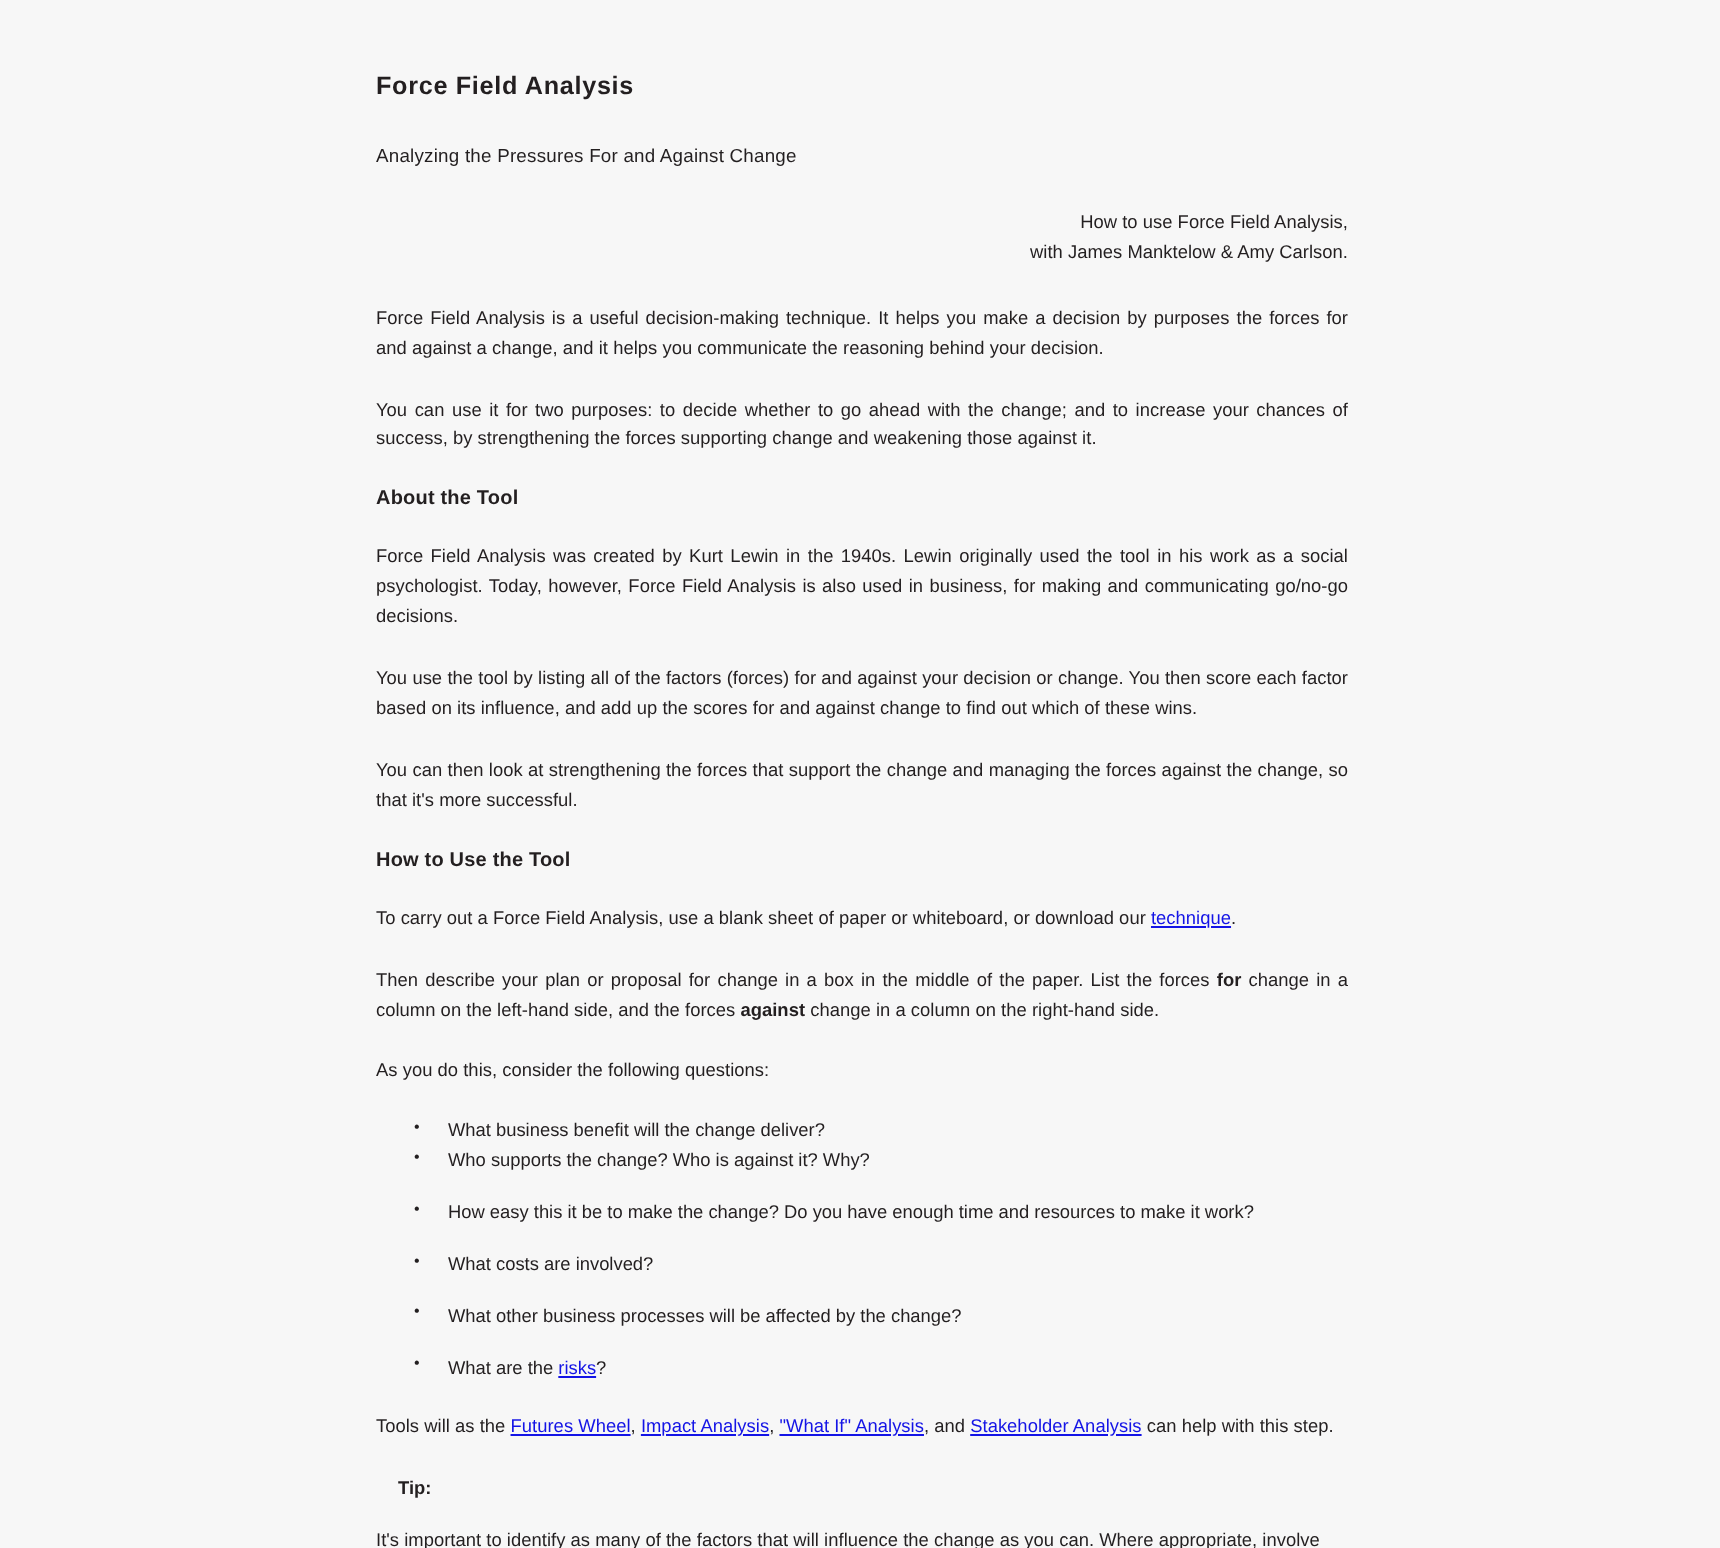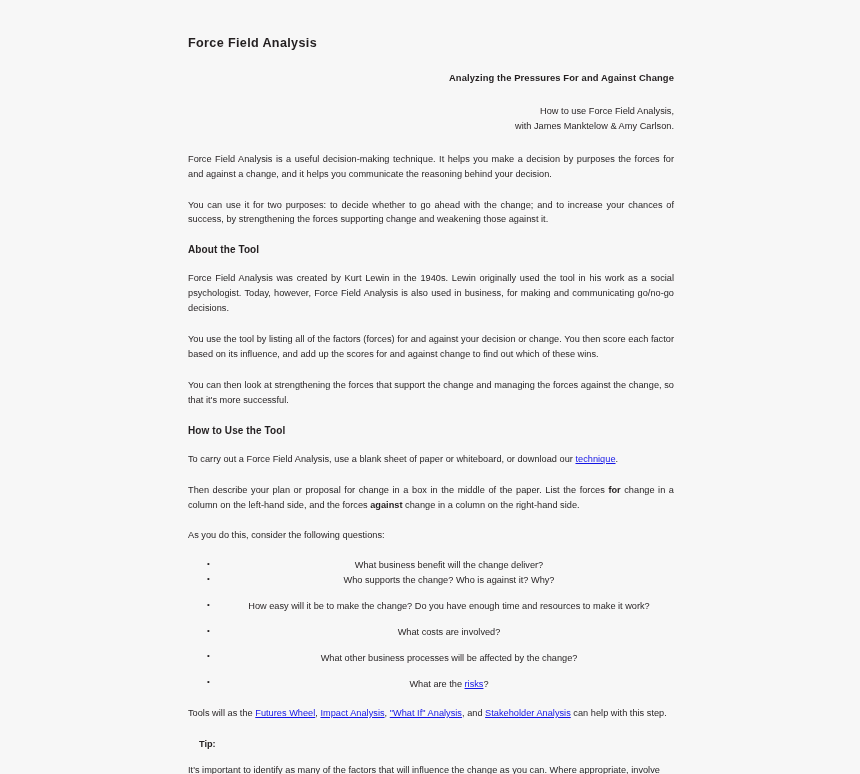--- a/index.html
+++ b/index.html
@@ -29,26 +29,25 @@
   h1.doc-title {
     font-size: 12.6px;
     font-weight: bold;
     letter-spacing: 0.35px;
     margin: 0 0 20px 0;
     line-height: 1.25;
     color: #231f20;
   }
   h2.doc-sub {
     font-size: 9.4px;
-    font-weight: bold;
+    font-weight: normal;
     letter-spacing: 0.12px;
     margin: 0 0 20px 0;
     line-height: 1.3;
     color: #231f20;
-    text-align: right;
   }
   h3.sec-head {
     font-size: 10px;
     font-weight: bold;
     letter-spacing: 0.1px;
     margin: 16px 0 15px 0;
     line-height: 1.3;
     color: #231f20;
   }
   p.body {
@@ -74,21 +73,20 @@
     margin: 0 0 14px 0;
     padding: 0;
   }
   ul.q-list li {
     position: relative;
     font-size: 9.2px;
     line-height: 1.62;
     padding-left: 36px;
     margin-bottom: 11px;
     color: #231f20;
-    text-align: center;
   }
   ul.q-list li.pair {
     margin-bottom: 0px;
   }
   ul.q-list li::before {
     content: "\2022";
     position: absolute;
     left: 19px;
     top: -0.5px;
     font-size: 8px;
@@ -140,21 +138,21 @@
 
     <p class="body noj"><span>To carry out a Force Field Analysis, use a blank sheet of paper or whiteboard, or download our </span><a class="doclink" href="#">technique</a><span>.</span></p>
 
     <p class="body"><span>Then describe your plan or proposal for change in a box in the middle of the paper. List the forces </span><span class="b">for</span><span> change in a column on the left-hand side, and the forces </span><span class="b">against</span><span> change in a column on the right-hand side.</span></p>
 
     <p class="body noj tight">As you do this, consider the following questions:</p>
 
     <ul class="q-list">
       <li class="pair">What business benefit will the change deliver?</li>
       <li>Who supports the change? Who is against it? Why?</li>
-      <li>How easy will it be to make the change? Do you have enough time and resources to make it work?</li>
+      <li>How easy this it be to make the change? Do you have enough time and resources to make it work?</li>
       <li>What costs are involved?</li>
       <li>What other business processes will be affected by the change?</li>
       <li><span>What are the </span><a class="doclink" href="#">risks</a><span>?</span></li>
     </ul>
 
     <p class="body noj"><span>Tools will as the </span><a class="doclink" href="#">Futures Wheel</a><span>, </span><a class="doclink" href="#">Impact Analysis</a><span>, </span><a class="doclink" href="#">"What If" Analysis</a><span>, and </span><a class="doclink" href="#">Stakeholder Analysis</a><span> can help with this step.</span></p>
 
     <p class="tip-label">Tip:</p>
     <p class="body noj">It's important to identify as many of the factors that will influence the change as you can. Where appropriate, involve other people, such as team members or experts in your organization.</p>
 

